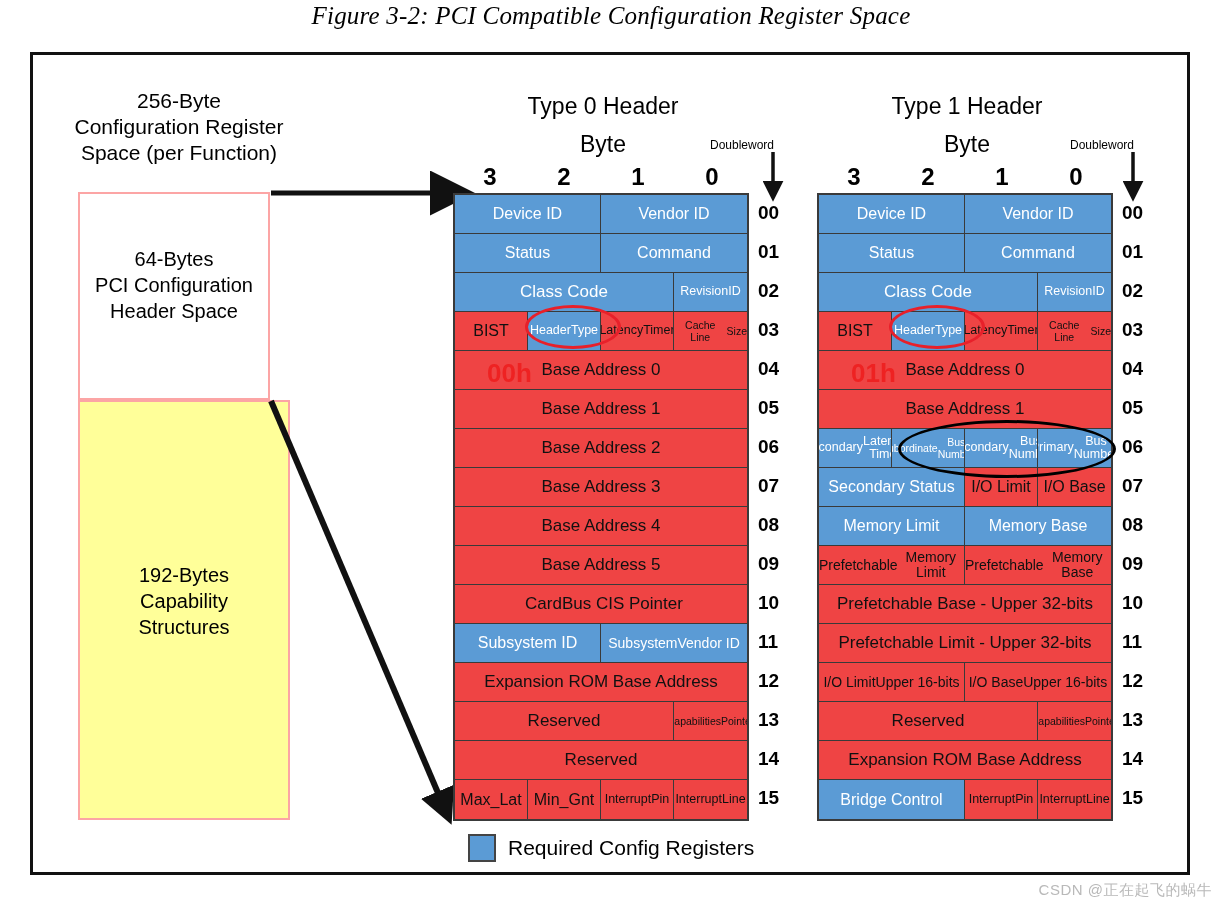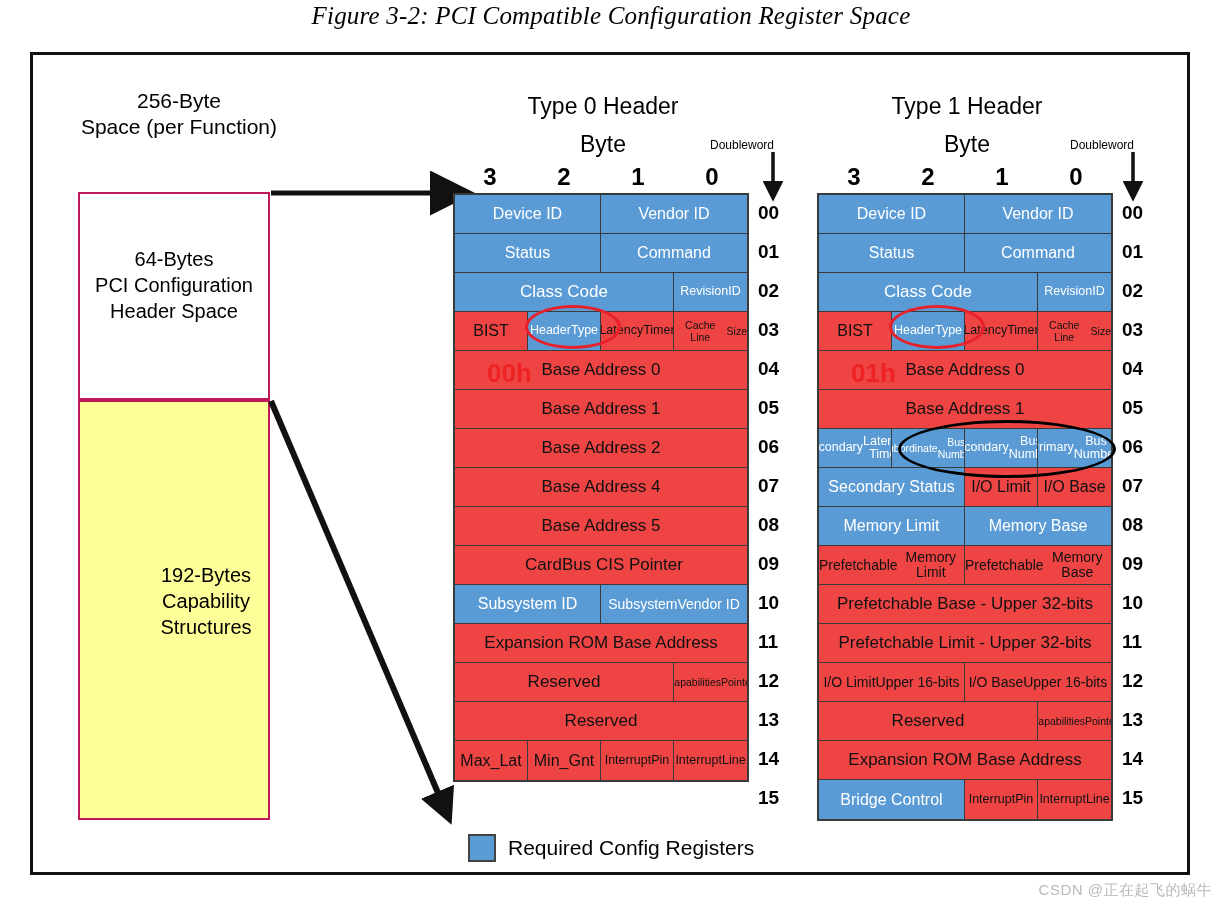--- a/index.html
+++ b/index.html
@@ -27,30 +27,29 @@
     background:#fff;
   }
 
   
   .left-caption{
     position:absolute;left:48px;top:88px;width:262px;
     text-align:center;font-size:21px;line-height:26px;
   }
   .mem-box{
     position:absolute;box-sizing:border-box;
-    border:2px solid #be185d;
+    border:2px solid #fca5a5;
   }
   #mem-header{
     left:78px;top:192px;width:192px;height:208px;
     background:#ffffff;
   }
   #mem-cap{
-    left:78px;top:400px;width:192px;height:420px;
+    left:78px;top:400px;width:212px;height:420px;
     background:#ffff99;
-    padding-left:32px;
   }
   .mem-label{
     position:absolute;width:100%;text-align:center;
     font-size:20px;line-height:26px;
   }
   #mem-header .mem-label{top:52px;}
   #mem-cap .mem-label{top:160px;}
 
   
   .arrow-svg{position:absolute;left:0;top:0;width:1222px;height:906px;pointer-events:none;}
@@ -137,20 +136,21 @@
 </style>
 </head>
 <body>
 
 <div class="figure-title">Figure 3-2: PCI Compatible Configuration Register Space</div>
 
 <div class="frame"></div>
 
 <div class="left-caption">
   <div>256-Byte</div>
+  <div>Configuration Register</div>
   <div>Space (per Function)</div>
 </div>
 
 <div class="mem-box" id="mem-header">
   <div class="mem-label">
     <div>64-Bytes</div>
     <div>PCI Configuration</div>
     <div>Header Space</div>
   </div>
 </div>
@@ -236,20 +236,25 @@
       </div>
     </div>
     <div class="row">
       <div class="cell white big" style="width: 296px;">
         <div>Base Address 1</div>
       </div>
     </div>
     <div class="row">
       <div class="cell white big" style="width: 296px;">
         <div>Base Address 2</div>
+      </div>
+    </div>
+    <div class="row">
+      <div class="cell white big" style="width: 296px;">
+        <div>Base Address 3</div>
       </div>
     </div>
     <div class="row">
       <div class="cell white big" style="width: 296px;">
         <div>Base Address 4</div>
       </div>
     </div>
     <div class="row">
       <div class="cell white big" style="width: 296px;">
         <div>Base Address 5</div>

